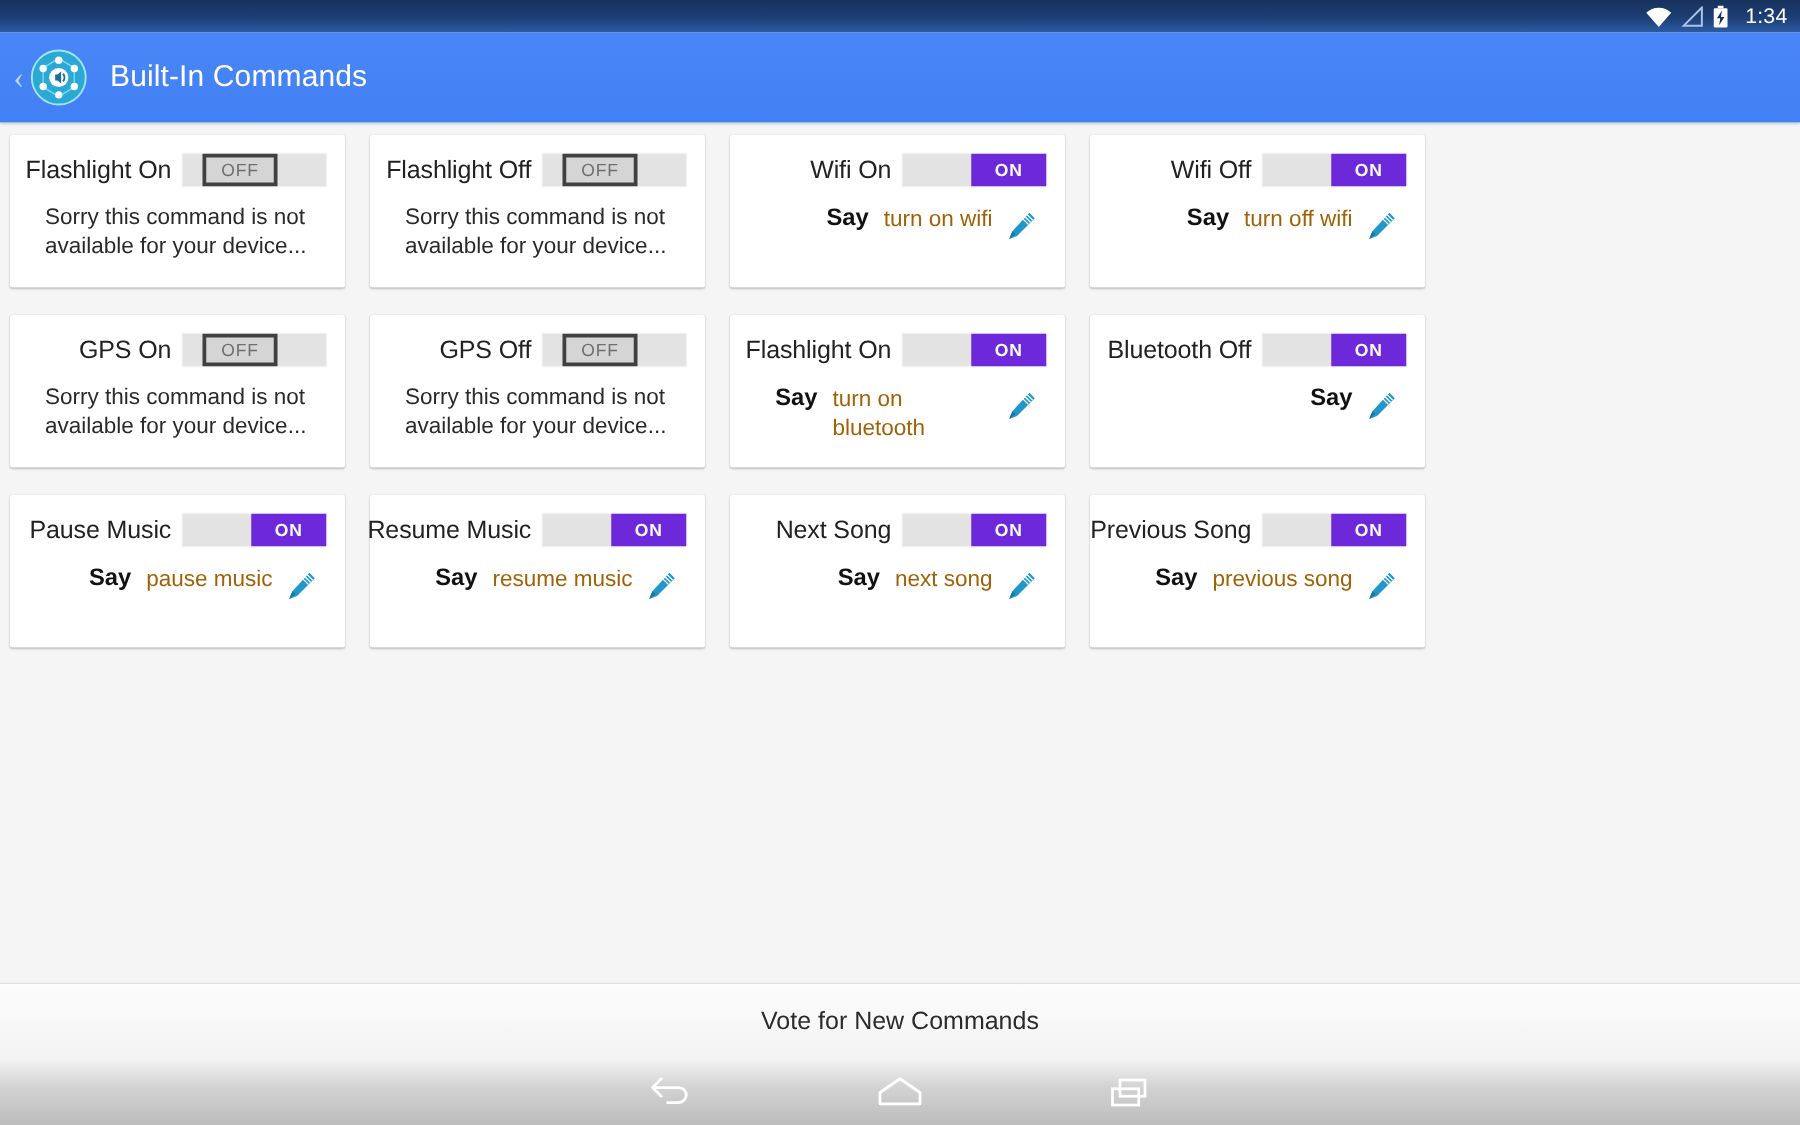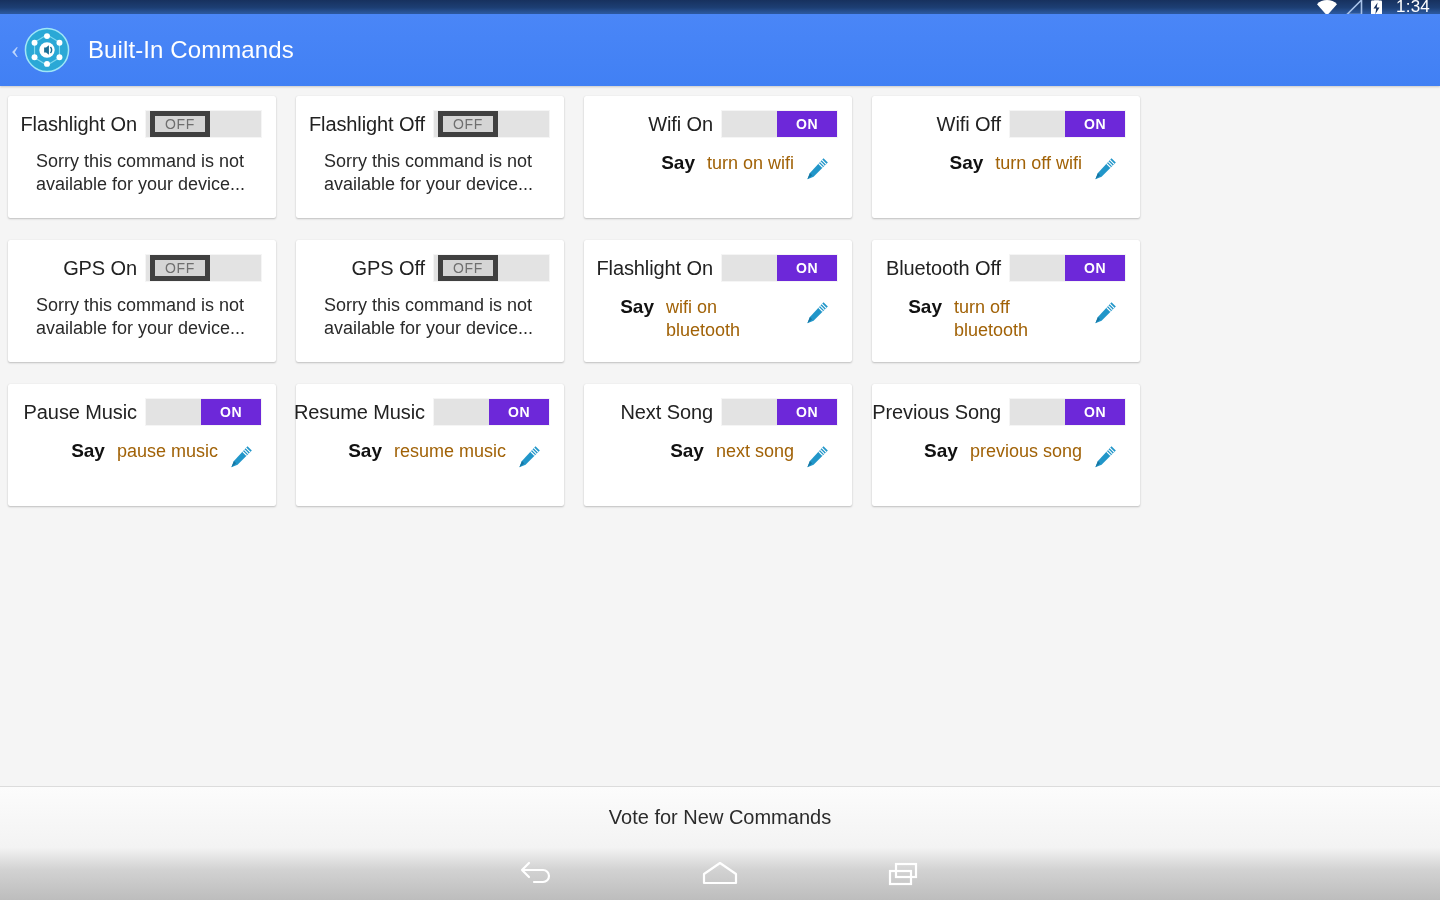--- a/index.html
+++ b/index.html
@@ -15,21 +15,21 @@
   #app {
     position: relative;
     width: 1440px;
     height: 900px;
     display: flex;
     flex-direction: column;
   }
 
   
   .status-bar {
-    height: 14px;
+    height: 26px;
     background: linear-gradient(to bottom, #17315e 0%, #1d3f74 55%, #2d5ba3 100%);
     display: flex;
     align-items: center;
     justify-content: flex-end;
     padding-right: 10px;
     flex: 0 0 auto;
   }
   .status-icons {
     display: flex;
     align-items: center;
@@ -139,23 +139,23 @@
     top: 0;
     width: 60px;
     height: 100%;
     display: flex;
     align-items: center;
     justify-content: center;
     font-size: 14px;
     letter-spacing: .6px;
   }
   .toggle.off .thumb {
-    left: 4px;
+    left: 16px;
     background: #d5d5d5;
-    border: 5px solid #404040;
+    border: 3px solid #404040;
     color: #6f6f6f;
   }
   .toggle.on .thumb {
     right: 0;
     background: #6d28d9;
     color: #ffffff;
     font-weight: bold;
   }
 
   
@@ -359,21 +359,21 @@
           <div class="card-head">
             <span class="card-title">Flashlight On</span>
             <div class="toggle on">
               <div class="track"></div>
               <div class="thumb">ON</div>
             </div>
           </div>
           <div class="card-body">
             <div class="say-line">
               <span class="say-label">Say</span>
-              <span class="say-phrase">wifi on bluetooth</span>
+              <span class="say-phrase">turn on bluetooth</span>
             </div>
             <span class="pencil"><svg width="30" height="30" viewBox="0 0 30 30">
                 <path d="M21.5 4.2 L25.8 8.5 L11.6 22.7 L5.4 25.2 L7.9 18.9 Z" fill="#2196c9"></path>
                 <path d="M5.4 25.2 L7.9 18.9 L10.2 21.2 Z" fill="#1576a3"></path>
                 <path d="M19.9 5.9 L24.1 10.1" stroke="#ffffff" stroke-width="1.1"></path>
                 <path d="M18.2 7.6 L22.4 11.8" stroke="#ffffff" stroke-width="1.1"></path>
                 <path d="M16.5 9.3 L20.7 13.5" stroke="#ffffff" stroke-width="1.1"></path>
               </svg></span>
           </div>
         </div>
@@ -381,21 +381,20 @@
           <div class="card-head">
             <span class="card-title">Bluetooth Off</span>
             <div class="toggle on">
               <div class="track"></div>
               <div class="thumb">ON</div>
             </div>
           </div>
           <div class="card-body">
             <div class="say-line">
               <span class="say-label">Say</span>
-              <span class="say-phrase">turn off bluetooth</span>
             </div>
             <span class="pencil"><svg width="30" height="30" viewBox="0 0 30 30">
                 <path d="M21.5 4.2 L25.8 8.5 L11.6 22.7 L5.4 25.2 L7.9 18.9 Z" fill="#2196c9"></path>
                 <path d="M5.4 25.2 L7.9 18.9 L10.2 21.2 Z" fill="#1576a3"></path>
                 <path d="M19.9 5.9 L24.1 10.1" stroke="#ffffff" stroke-width="1.1"></path>
                 <path d="M18.2 7.6 L22.4 11.8" stroke="#ffffff" stroke-width="1.1"></path>
                 <path d="M16.5 9.3 L20.7 13.5" stroke="#ffffff" stroke-width="1.1"></path>
               </svg></span>
           </div>
         </div>

